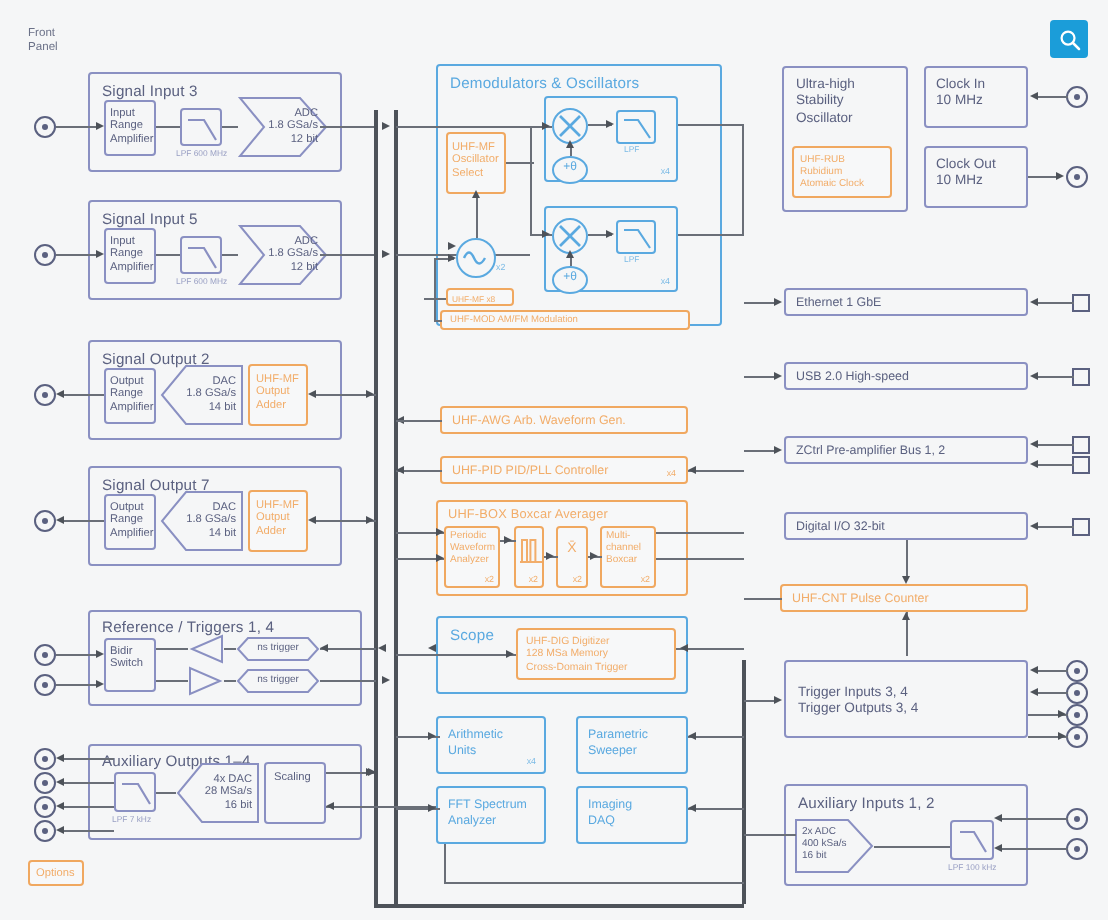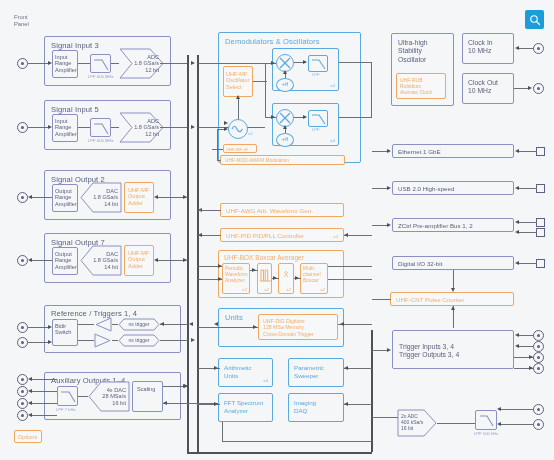--- a/index.html
+++ b/index.html
@@ -396,21 +396,21 @@
   <div class="ln lnh" style="left:294px;top:278px;width:7px;"></div>
   <div class="arw arw-r" style="left:295px;top:275.5px;"></div>
   <div class="ln lnh" style="left:198px;top:266px;width:24px;"></div>
   <div class="arw arw-r" style="left:218px;top:263.5px;"></div>
   <div class="ln lnh" style="left:198px;top:279px;width:24px;"></div>
   <div class="arw arw-r" style="left:218px;top:276.5px;"></div>
   <div class="ln lnh" style="left:328px;top:266px;width:44px;"></div>
   <div class="ln lnh" style="left:328px;top:279px;width:44px;"></div>
 
   <div class="box blue" style="left:218px;top:308px;width:126px;height:39px;">
-    <div class="ttl" style="left:6px;top:4px;color:#5aa9e0;">Units</div>
+    <div class="ttl" style="left:6px;top:4px;color:#5aa9e0;">Scope</div>
   </div>
   <div class="box orange" style="left:258px;top:314px;width:80px;height:26px;">
     <div class="lbl" style="left:4px;top:3px;font-size:5.2px;line-height:6.4px;">UHF-DIG Digitizer
 128 MSa Memory
 Cross-Domain Trigger</div>
   </div>
   <div class="ln lnh" style="left:198px;top:327px;width:60px;"></div>
   <div class="arw arw-r" style="left:253px;top:324.5px;"></div>
   <div class="arw arw-l" style="left:214px;top:321.5px;"></div>
   <div class="ln lnh" style="left:338px;top:324px;width:34px;"></div>
@@ -526,20 +526,23 @@
   <div class="ln lnh" style="left:519px;top:346px;width:15px;"></div>
   <div class="ln lnh" style="left:514px;top:357px;width:20px;"></div>
   <div class="ln lnh" style="left:514px;top:368px;width:20px;"></div>
   <div class="arw arw-l" style="left:515px;top:332.5px;"></div>
   <div class="arw arw-l" style="left:515px;top:343.5px;"></div>
   <div class="arw arw-r" style="left:529px;top:354.5px;"></div>
   <div class="arw arw-r" style="left:529px;top:365.5px;"></div>
   <div class="ln lnh" style="left:372px;top:350px;width:16px;"></div>
   <div class="arw arw-r" style="left:387px;top:347.5px;"></div>
 
+  <div class="box" style="left:392px;top:392px;width:122px;height:51px;">
+    <div class="ttl" style="left:6px;top:4px;color:#5b6180;">Auxiliary Inputs 1, 2</div>
+  </div>
   <div class="hexr" style="left:397px;top:409px;width:40px;height:28px;">
     <svg width="40" height="28" viewBox="0 0 40 28">
       <path d="M1 1 L27 1 L39 14 L27 27 L1 27 Z" fill="#f5f6f7" stroke="#8a90c2" stroke-width="1"></path>
     </svg>
     <div class="lbl" style="left:4px;top:4px;font-size:5px;line-height:6px;">2x ADC
 400 kSa/s
 16 bit</div>
   </div>
   <div class="ln lnh" style="left:437px;top:423px;width:38px;"></div>
   <div class="box" style="left:475px;top:410px;width:22px;height:20px;">

